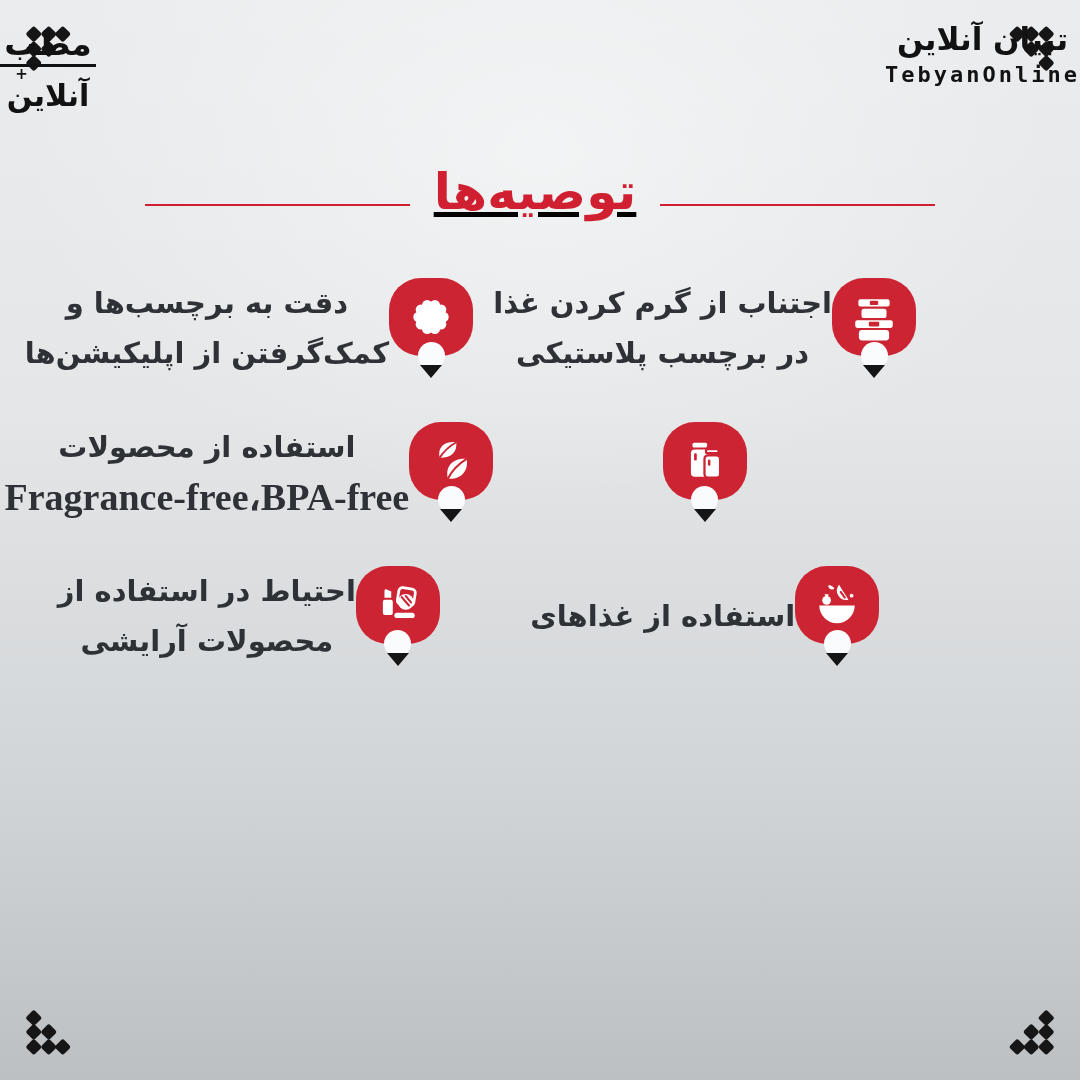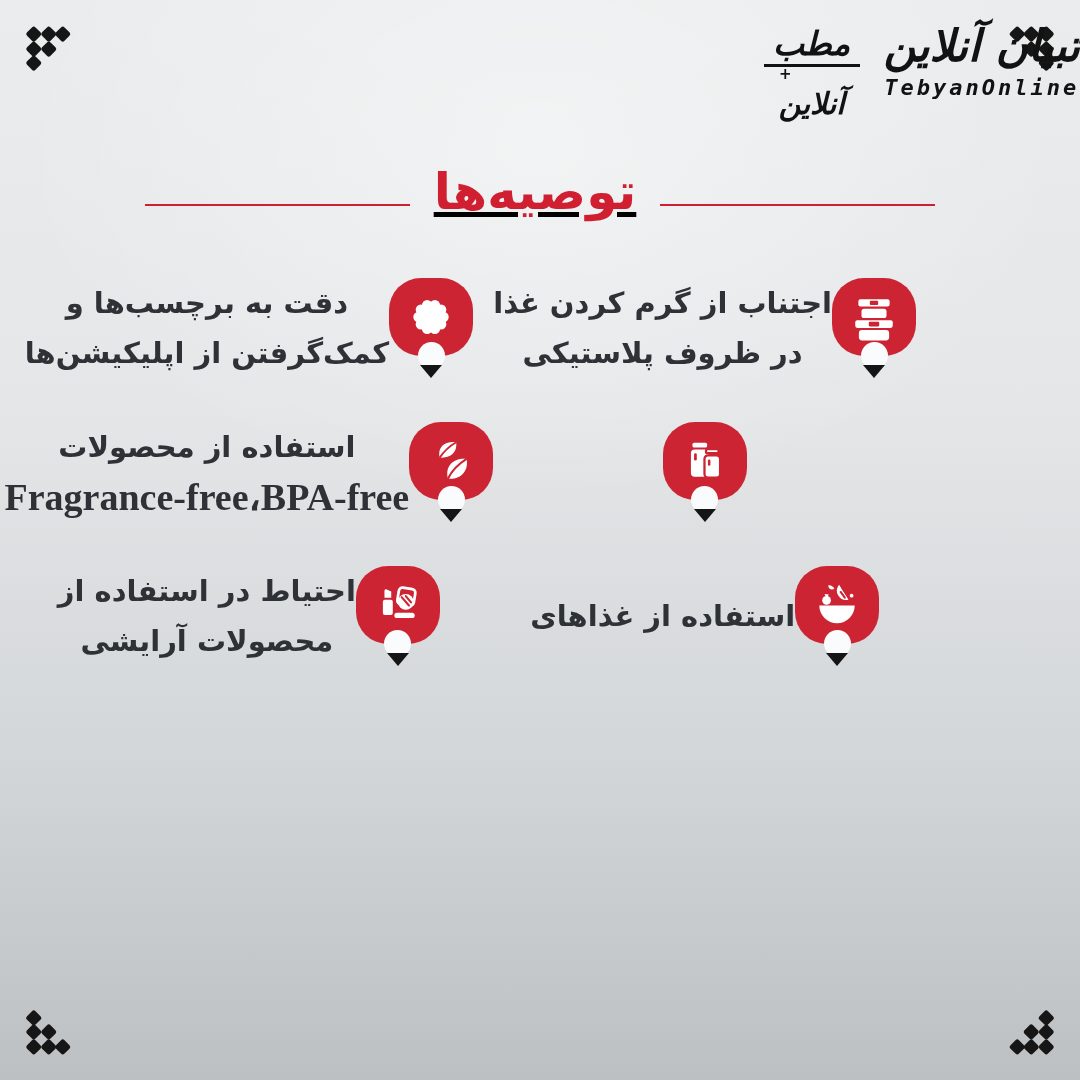--- a/index.html
+++ b/index.html
@@ -33,31 +33,30 @@
   .corner i:nth-child(5){left:14.5px;top:14.5px}
   .corner i:nth-child(6){left:0;top:29px}
   .corner.tl{left:28px;top:28px}
   .corner.tr{right:28px;top:28px;transform:scaleX(-1)}
   .corner.bl{left:28px;bottom:27px;transform:scaleY(-1)}
   .corner.br{right:28px;bottom:27px;transform:scale(-1,-1)}
 
   
   .header{
     position:absolute;top:24px;left:0;right:0;
-    display:flex;justify-content:flex-end;align-items:flex-start;gap:24px;
+    display:flex;justify-content:space-between;align-items:flex-start;gap:24px;
     color:#121212;
-    font-style:italic;
   }
   .clinic-block{direction:rtl;text-align:center;padding-top:3px;min-width:96px;}
   .clinic-top{font-size:33px;font-weight:700;line-height:1;}
   .clinic-divider{position:relative;height:3px;background:#121212;margin:4px 0 0;}
   .clinic-plus{position:absolute;left:16%;top:3px;font-size:15px;font-weight:700;line-height:1;}
-  .clinic-bottom{font-size:30px;font-weight:700;line-height:1;margin-top:22px;}
+  .clinic-bottom{font-size:30px;font-weight:700;line-height:1;margin-top:14px;}
   .brand-block{text-align:center;}
-  .brand-fa{direction:rtl;font-size:44px;font-weight:700;line-height:1;}
+  .brand-fa{direction:rtl;font-size:31px;font-weight:700;line-height:1;}
   .brand-en{
     font-family:"DejaVu Sans Mono",monospace;
     font-size:22px;font-weight:700;letter-spacing:3px;margin-top:9px;line-height:1;
   }
 
   
   .title-row{
     position:absolute;top:164px;left:0;right:0;
     display:flex;justify-content:center;align-items:flex-start;gap:24px;text-decoration:underline;
   }
@@ -173,21 +172,21 @@
             </g>
             <rect x="20" y="8.5" width="8" height="4" rx="1" fill="#cd2433"></rect>
             <rect x="19" y="28.5" width="10" height="4.5" rx="1" fill="#cd2433"></rect>
           </svg>
         </div>
         <div class="notch"></div>
         <div class="arrow"></div>
       </div>
       <div class="caption">
         <span class="cap-line">اجتناب از گرم کردن غذا</span>
-        <span class="cap-line">در ظروف پلاستیکی</span>
+        <span class="cap-line">در برچسب پلاستیکی</span>
       </div>
     </div>
 
     <div class="item">
       <div class="badge-wrap">
         <div class="badge">
           <svg viewBox="0 0 48 48">
             <g fill="#ffffff">
               <circle cx="24" cy="24" r="11"></circle>
               <circle cx="36" cy="24" r="5"></circle>

